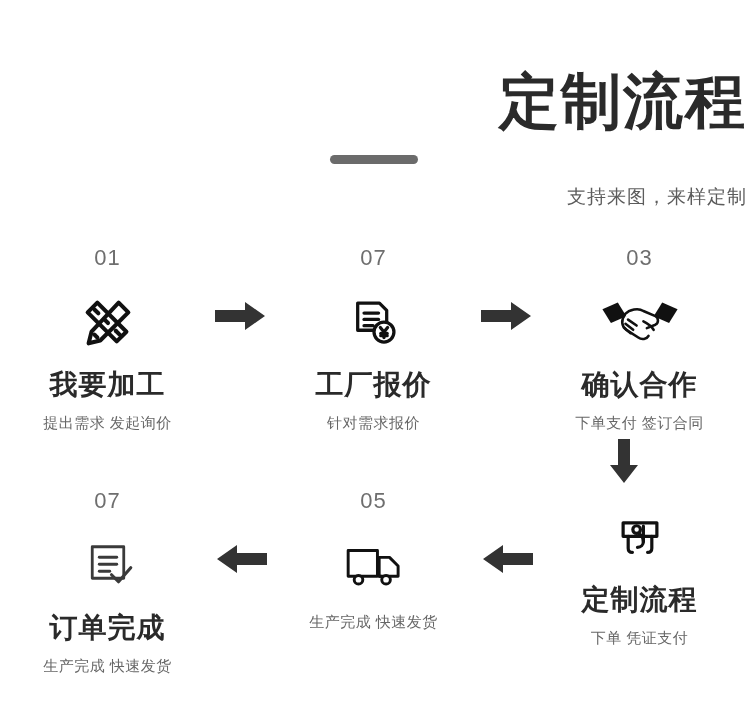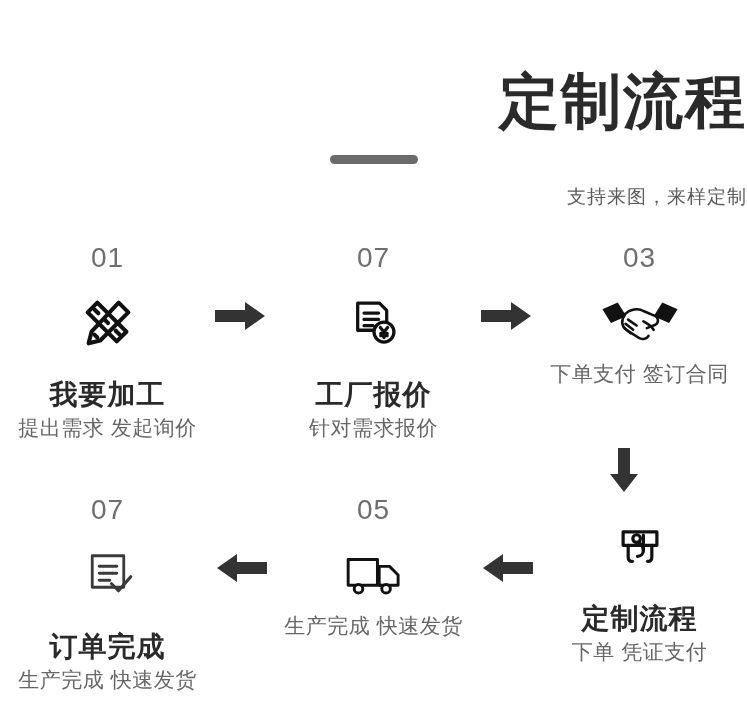--- a/index.html
+++ b/index.html
@@ -54,43 +54,44 @@
     align-items: flex-start;
     justify-content: center;
   }
   .step {
     width: 200px;
     text-align: center;
     flex: 0 0 200px;
     position: relative;
   }
   .step-num {
-    font-size: 28px;
+    font-size: 22px;
     color: #6e6e6e;
     letter-spacing: 1px;
     height: 28px;
     line-height: 28px;
   }
   .step-icon {
     height: 74px;
     display: flex;
     align-items: center;
     justify-content: center;
     margin-top: 14px;
   }
   .step-title {
     font-size: 28px;
     font-weight: bold;
     color: #2a2a2a;
-    margin-top: 16px;
+    margin-top: 6px;
     letter-spacing: 1px;
   }
   .step-desc {
-    font-size: 21px;
+    font-size: 15px;
     color: #676767;
+    margin-top: 10px;
     letter-spacing: 0.5px;
   }
 
   
   .arrow-cell {
     flex: 0 0 66px;
     display: flex;
     align-items: center;
     justify-content: center;
     height: 116px;
@@ -184,20 +185,21 @@
           <g stroke="#111111" stroke-width="3" fill="#ffffff" stroke-linejoin="round" stroke-linecap="round">
             <path d="M30 18 C36 12, 46 10, 52 14 L66 20 C70 22, 70 28, 66 30 L56 34"></path>
             <path d="M30 19 C26 24, 26 32, 32 36 L46 45 C50 48, 56 47, 58 43"></path>
             <path d="M34 24 L44 31"></path>
             <path d="M31 29 L40 36"></path>
             <path d="M30 34 L37 40"></path>
             <path d="M52 26 C58 29, 62 32, 64 36"></path>
           </g>
         </svg>
       </div>
+      <div class="step-title">确认合作</div>
       <div class="step-desc">下单支付 签订合同</div>
     </div>
   </div>
 
   <div class="arrow-down-cell">
     <svg width="32" height="46" viewBox="0 0 32 46">
       <path d="M10 0 L22 0 L22 26 L30 26 L16 44 L2 26 L10 26 Z" fill="#333333"></path>
     </svg>
   </div>
 

